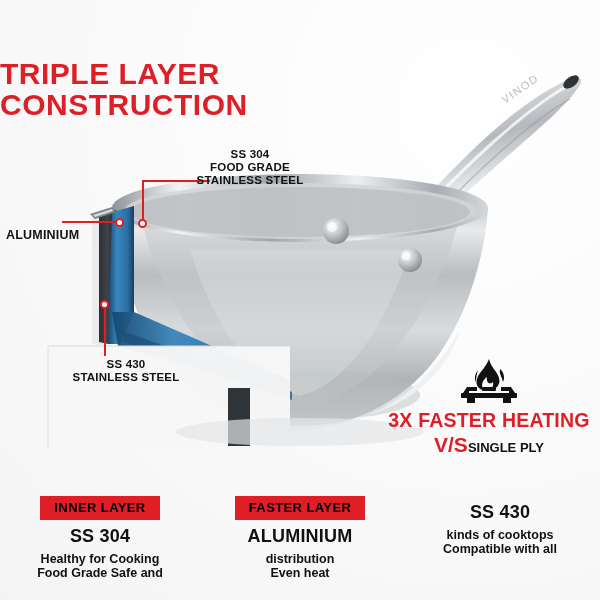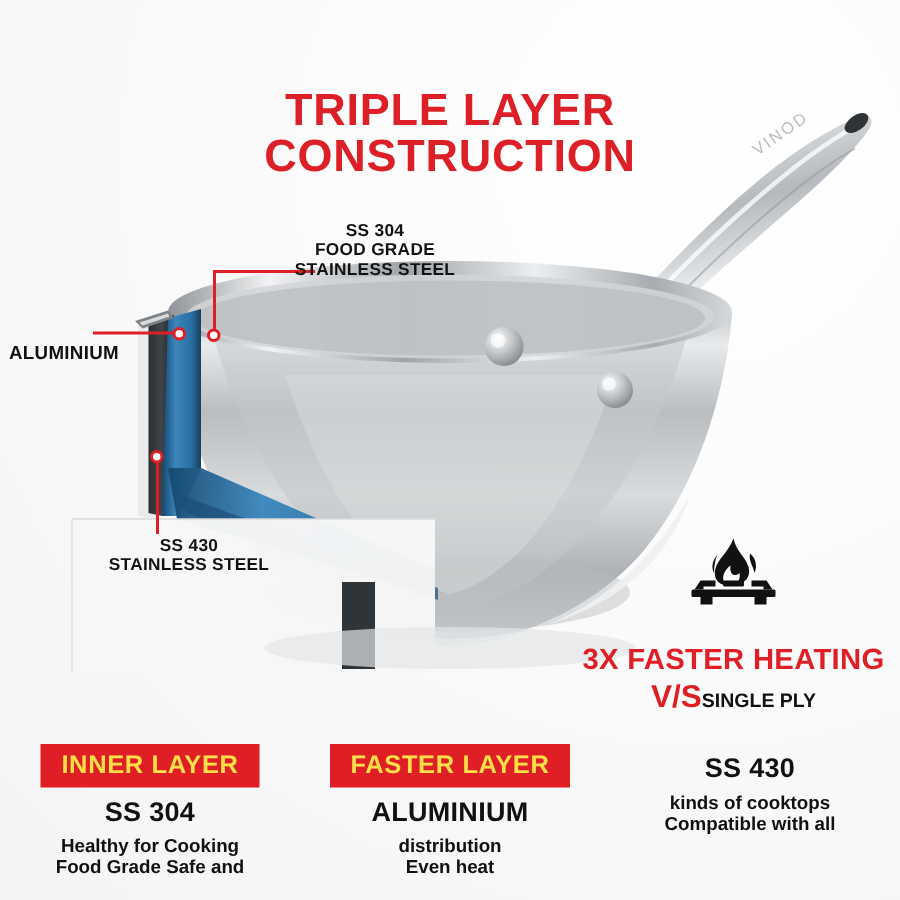--- a/index.html
+++ b/index.html
@@ -9,21 +9,21 @@
     background:#ffffff;
   }
   #stage{
     position:relative;width:600px;height:600px;
     background:
       radial-gradient(circle at 78% 18%, #ffffff 0%, #fbfbfb 40%, #f4f4f4 100%);
   }
   
   .title{
     position:absolute;left:0;right:0;top:58px;
-    text-align:center;
+    text-align:left;
     color:#DD1F27;
     font-weight:bold;
     font-size:30px;
     line-height:31px;
     letter-spacing:0.5px;
   }
   .title .l2{display:block;}
 
   
   .pan-wrap{position:absolute;left:0;top:0;width:600px;height:600px;}
@@ -43,35 +43,35 @@
   .dot{
     position:absolute;width:9px;height:9px;border-radius:50%;
     border:2.2px solid #E01E26;background:#ffffff;box-sizing:border-box;
   }
 
   
   .heat{position:absolute;left:380px;top:357px;width:218px;text-align:center;}
   .heat-icon{height:52px;display:flex;align-items:flex-end;justify-content:center;}
   .heat-l1{
     color:#E01E26;font-weight:bold;font-size:19.5px;letter-spacing:0.2px;
-    margin-top:20px;white-space:nowrap;
+    margin-top:0;white-space:nowrap;
   }
   .heat-l2{margin-top:1px;font-size:21px;font-weight:bold;white-space:nowrap;}
   .heat-l2 .vs{color:#E01E26;}
   .heat-l2 .sp{color:#111111;font-size:13px;}
 
   
   .cards{
     position:absolute;left:0;top:496px;width:600px;height:104px;
     display:flex;
   }
   .card{flex:1;text-align:center;}
   .banner{
-    display:inline-block;background:#E01E26;color:#fde047;
-    font-weight:bold;font-size:17px;letter-spacing:0.4px;
+    display:inline-block;background:#E01E26;color:#000000;
+    font-weight:bold;font-size:13px;letter-spacing:0.4px;
     padding:4px 14px 5px 14px;
   }
   .mat{
     margin-top:6px;font-weight:bold;font-size:18px;color:#111111;
     letter-spacing:0.2px;
   }
   .desc{
     margin-top:5px;font-weight:bold;font-size:12.5px;color:#111111;
     line-height:14px;
   }

